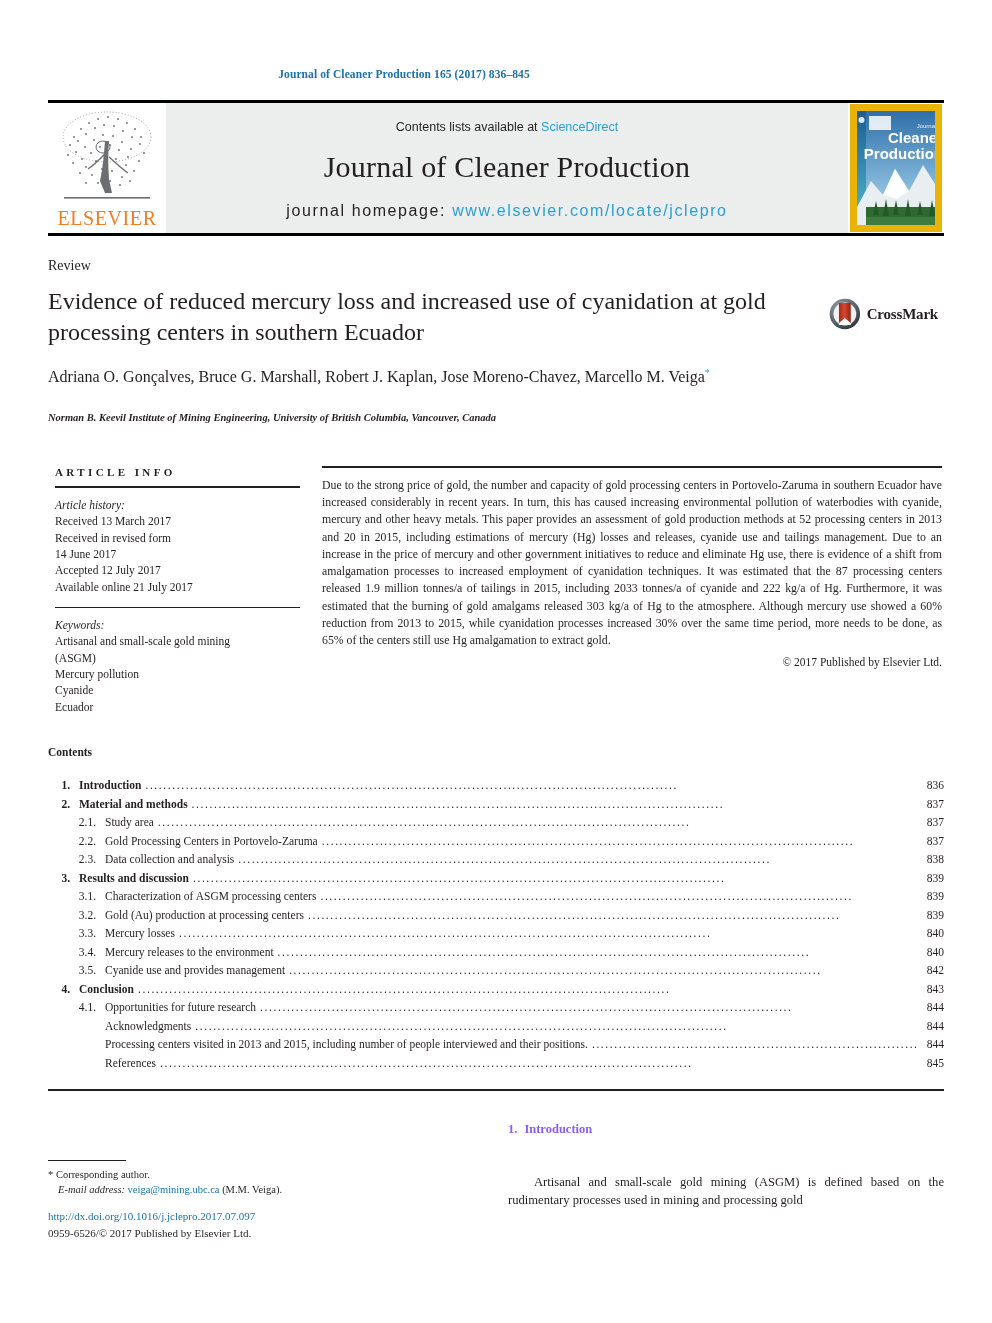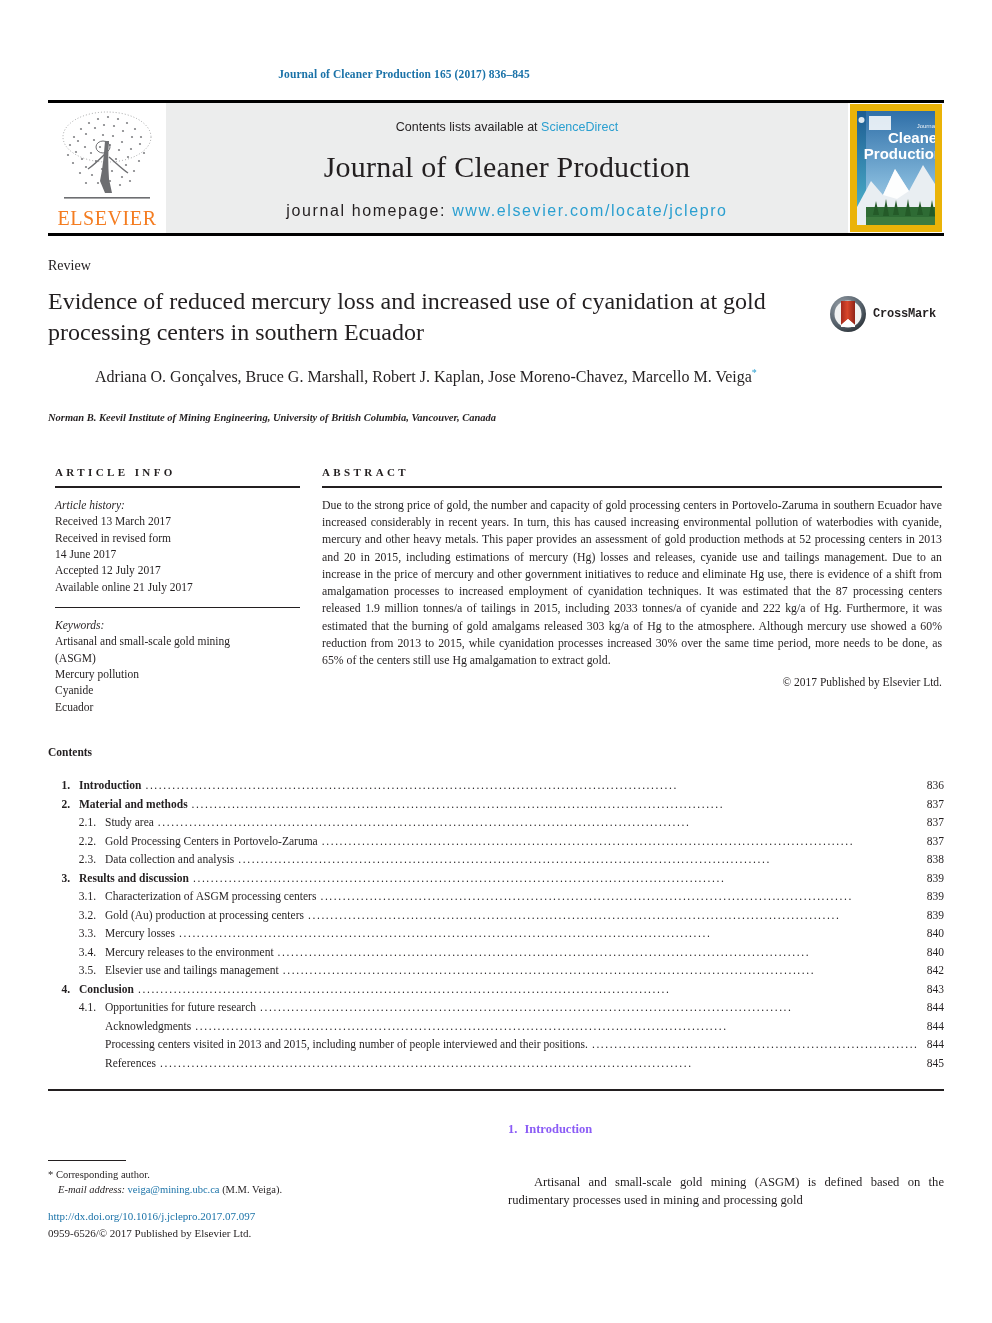--- a/index.html
+++ b/index.html
@@ -145,35 +145,34 @@
     position: absolute;
     top: 292px;
     left: 828px;
     width: 110px;
     height: 44px;
     display: flex;
     align-items: center;
     gap: 5px;
   }
   .crossmark-word {
-    font-family: Liberation Mono, monospace;
-    font-size: 12px;
+    font-family: Liberation Serif, serif;
+    font-size: 15px;
     font-weight: bold;
     color: #231f20;
     letter-spacing: -0.2px;
   }
   .authors {
     position: absolute;
     top: 366px;
     left: 48px;
     width: 780px;
     font-size: 16px;
     line-height: 1.42;
     color: #231f20;
-    margin-left: 47px;
   }
   .authors sup { font-size: 10px; color:#2a9fd0; }
   .affiliation {
     position: absolute;
     top: 412px;
     left: 48px;
     width: 800px;
     font-size: 10.5px;
     font-style: italic;
     font-weight: bold;
@@ -501,21 +500,20 @@
       <div class="lab">Keywords:</div>
       <div>Artisanal and small-scale gold mining</div>
       <div>(ASGM)</div>
       <div>Mercury pollution</div>
       <div>Cyanide</div>
       <div>Ecuador</div>
     </div>
   </div>
 
   <div class="abs-col">
-    <div class="sec-head">ABSTRACT</div>
     <div class="hr-thick"></div>
     <div class="abstract-text">Due to the strong price of gold, the number and capacity of gold processing centers in Portovelo-Zaruma in southern Ecuador have increased considerably in recent years. In turn, this has caused increasing environmental pollution of waterbodies with cyanide, mercury and other heavy metals. This paper provides an assessment of gold production methods at 52 processing centers in 2013 and 20 in 2015, including estimations of mercury (Hg) losses and releases, cyanide use and tailings management. Due to an increase in the price of mercury and other government initiatives to reduce and eliminate Hg use, there is evidence of a shift from amalgamation processes to increased employment of cyanidation techniques. It was estimated that the 87 processing centers released 1.9 million tonnes/a of tailings in 2015, including 2033 tonnes/a of cyanide and 222 kg/a of Hg. Furthermore, it was estimated that the burning of gold amalgams released 303 kg/a of Hg to the atmosphere. Although mercury use showed a 60% reduction from 2013 to 2015, while cyanidation processes increased 30% over the same time period, more needs to be done, as 65% of the centers still use Hg amalgamation to extract gold.</div>
     <div class="copyright">© 2017 Published by Elsevier Ltd.</div>
   </div>
 
   <div class="contents-wrap">
     <div class="contents-head">Contents</div>
     <div id="toc-list">
         <div class="toc-row toc-l1">
           <span class="toc-num">1.</span>
@@ -572,21 +570,21 @@
           <span class="toc-page">840</span>
         </div>
         <div class="toc-row toc-l2">
           <span class="toc-num">3.4.</span>
           <span class="toc-label">Mercury releases to the environment</span>
           <span class="toc-dots">.......................................................................................................................</span>
           <span class="toc-page">840</span>
         </div>
         <div class="toc-row toc-l2">
           <span class="toc-num">3.5.</span>
-          <span class="toc-label">Elsevier use and tailings management</span>
+          <span class="toc-label">Cyanide use and provides management</span>
           <span class="toc-dots">.......................................................................................................................</span>
           <span class="toc-page">842</span>
         </div>
         <div class="toc-row toc-l1">
           <span class="toc-num">4.</span>
           <span class="toc-label">Conclusion</span>
           <span class="toc-dots">.......................................................................................................................</span>
           <span class="toc-page">843</span>
         </div>
         <div class="toc-row toc-l2">

